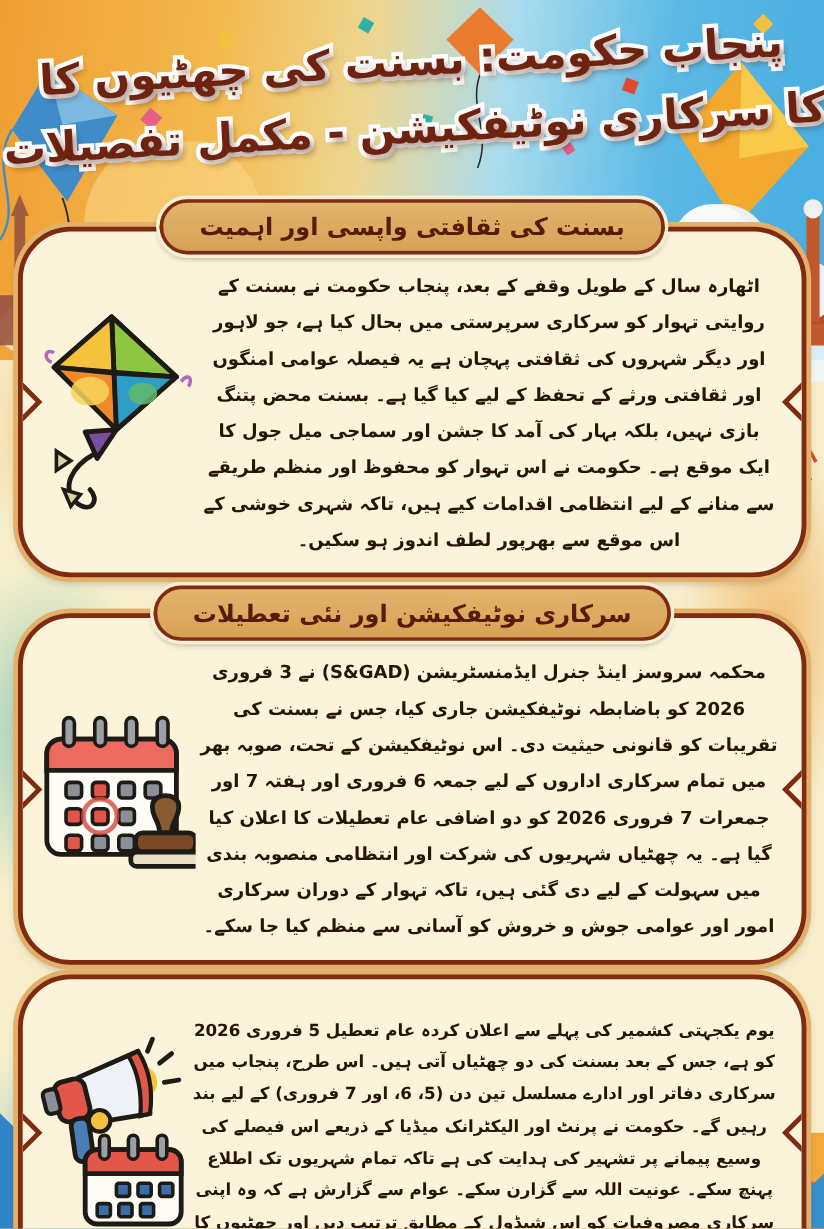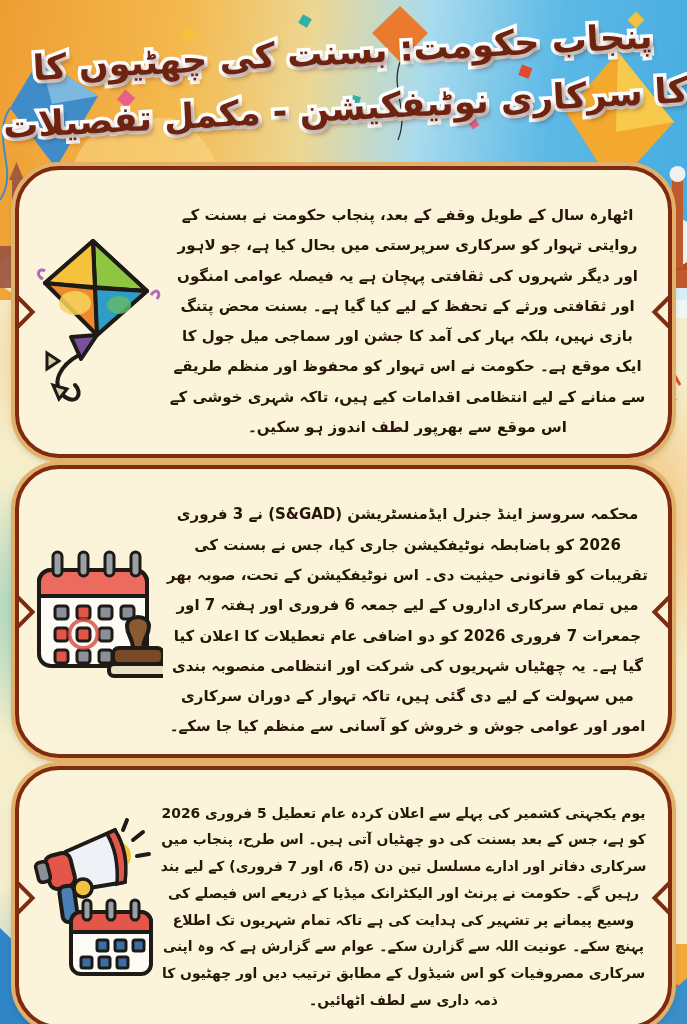--- a/index.html
+++ b/index.html
@@ -176,20 +176,21 @@
   </svg>
 
   <div class="header">
     <div class="title-line">پنجاب حکومت: بسنت کی چھٹیوں کا</div>
     <div class="title-line">کا سرکاری نوٹیفکیشن - مکمل تفصیلات</div>
   </div>
 
   <div class="content">
 
     <div class="section sec-1">
+      <div class="pill">بسنت کی ثقافتی واپسی اور اہمیت</div>
       <div class="card">
         <div class="card-notch notch-left"></div>
         <div class="card-notch notch-right"></div>
         <div class="card-icon">
           <svg width="132" height="172" viewBox="0 0 132 172">
             <g stroke="#1e1b16" stroke-width="4" stroke-linejoin="round">
               <polygon points="62,8 116,58 66,102 14,50" fill="#ef8a2c"></polygon>
               <polygon points="62,8 116,58 64,55" fill="#8fc63f"></polygon>
               <polygon points="62,8 64,55 14,50" fill="#f5c33b"></polygon>
               <polygon points="116,58 66,102 64,55" fill="#2e9ec7"></polygon>
@@ -202,20 +203,21 @@
             <path d="M48,122 C30,132 18,150 34,164 C46,172 52,160 44,152" fill="none" stroke="#1e1b16" stroke-width="4" stroke-linecap="round"></path>
             <path d="M28,128 l-12,-8 0,16 z M36,156 l-14,-4 6,14 z" fill="#d8d2a8" stroke="#1e1b16" stroke-width="3"></path>
             <path d="M120,62 c6,-8 10,-2 6,4 M12,46 c-8,-4 -4,-12 2,-8" stroke="#b06ab8" stroke-width="3" fill="none"></path>
           </svg>
         </div>
         <div class="card-text">اٹھارہ سال کے طویل وقفے کے بعد، پنجاب حکومت نے بسنت کے روایتی تہوار کو سرکاری سرپرستی میں بحال کیا ہے، جو لاہور اور دیگر شہروں کی ثقافتی پہچان ہے یہ فیصلہ عوامی امنگوں اور ثقافتی ورثے کے تحفظ کے لیے کیا گیا ہے۔ بسنت محض پتنگ بازی نہیں، بلکہ بہار کی آمد کا جشن اور سماجی میل جول کا ایک موقع ہے۔ حکومت نے اس تہوار کو محفوظ اور منظم طریقے سے منانے کے لیے انتظامی اقدامات کیے ہیں، تاکہ شہری خوشی کے اس موقع سے بھرپور لطف اندوز ہو سکیں۔</div>
       </div>
     </div>
 
     <div class="section sec-2">
+      <div class="pill">سرکاری نوٹیفکیشن اور نئی تعطیلات</div>
       <div class="card">
         <div class="card-notch notch-left"></div>
         <div class="card-notch notch-right"></div>
         <div class="card-icon">
           <svg width="132" height="150" viewBox="0 0 132 150">
             <rect x="8" y="26" width="108" height="96" rx="12" fill="#fdfcf7" stroke="#1e1b16" stroke-width="4"></rect>
             <path d="M8,38 a12,12 0 0 1 12,-12 h84 a12,12 0 0 1 12,12 v14 h-108 z" fill="#ed6a5e" stroke="#1e1b16" stroke-width="4"></path>
             <g fill="#9aa0a6" stroke="#1e1b16" stroke-width="3">
               <rect x="22" y="8" width="9" height="24" rx="4.5"></rect>
               <rect x="48" y="8" width="9" height="24" rx="4.5"></rect>

